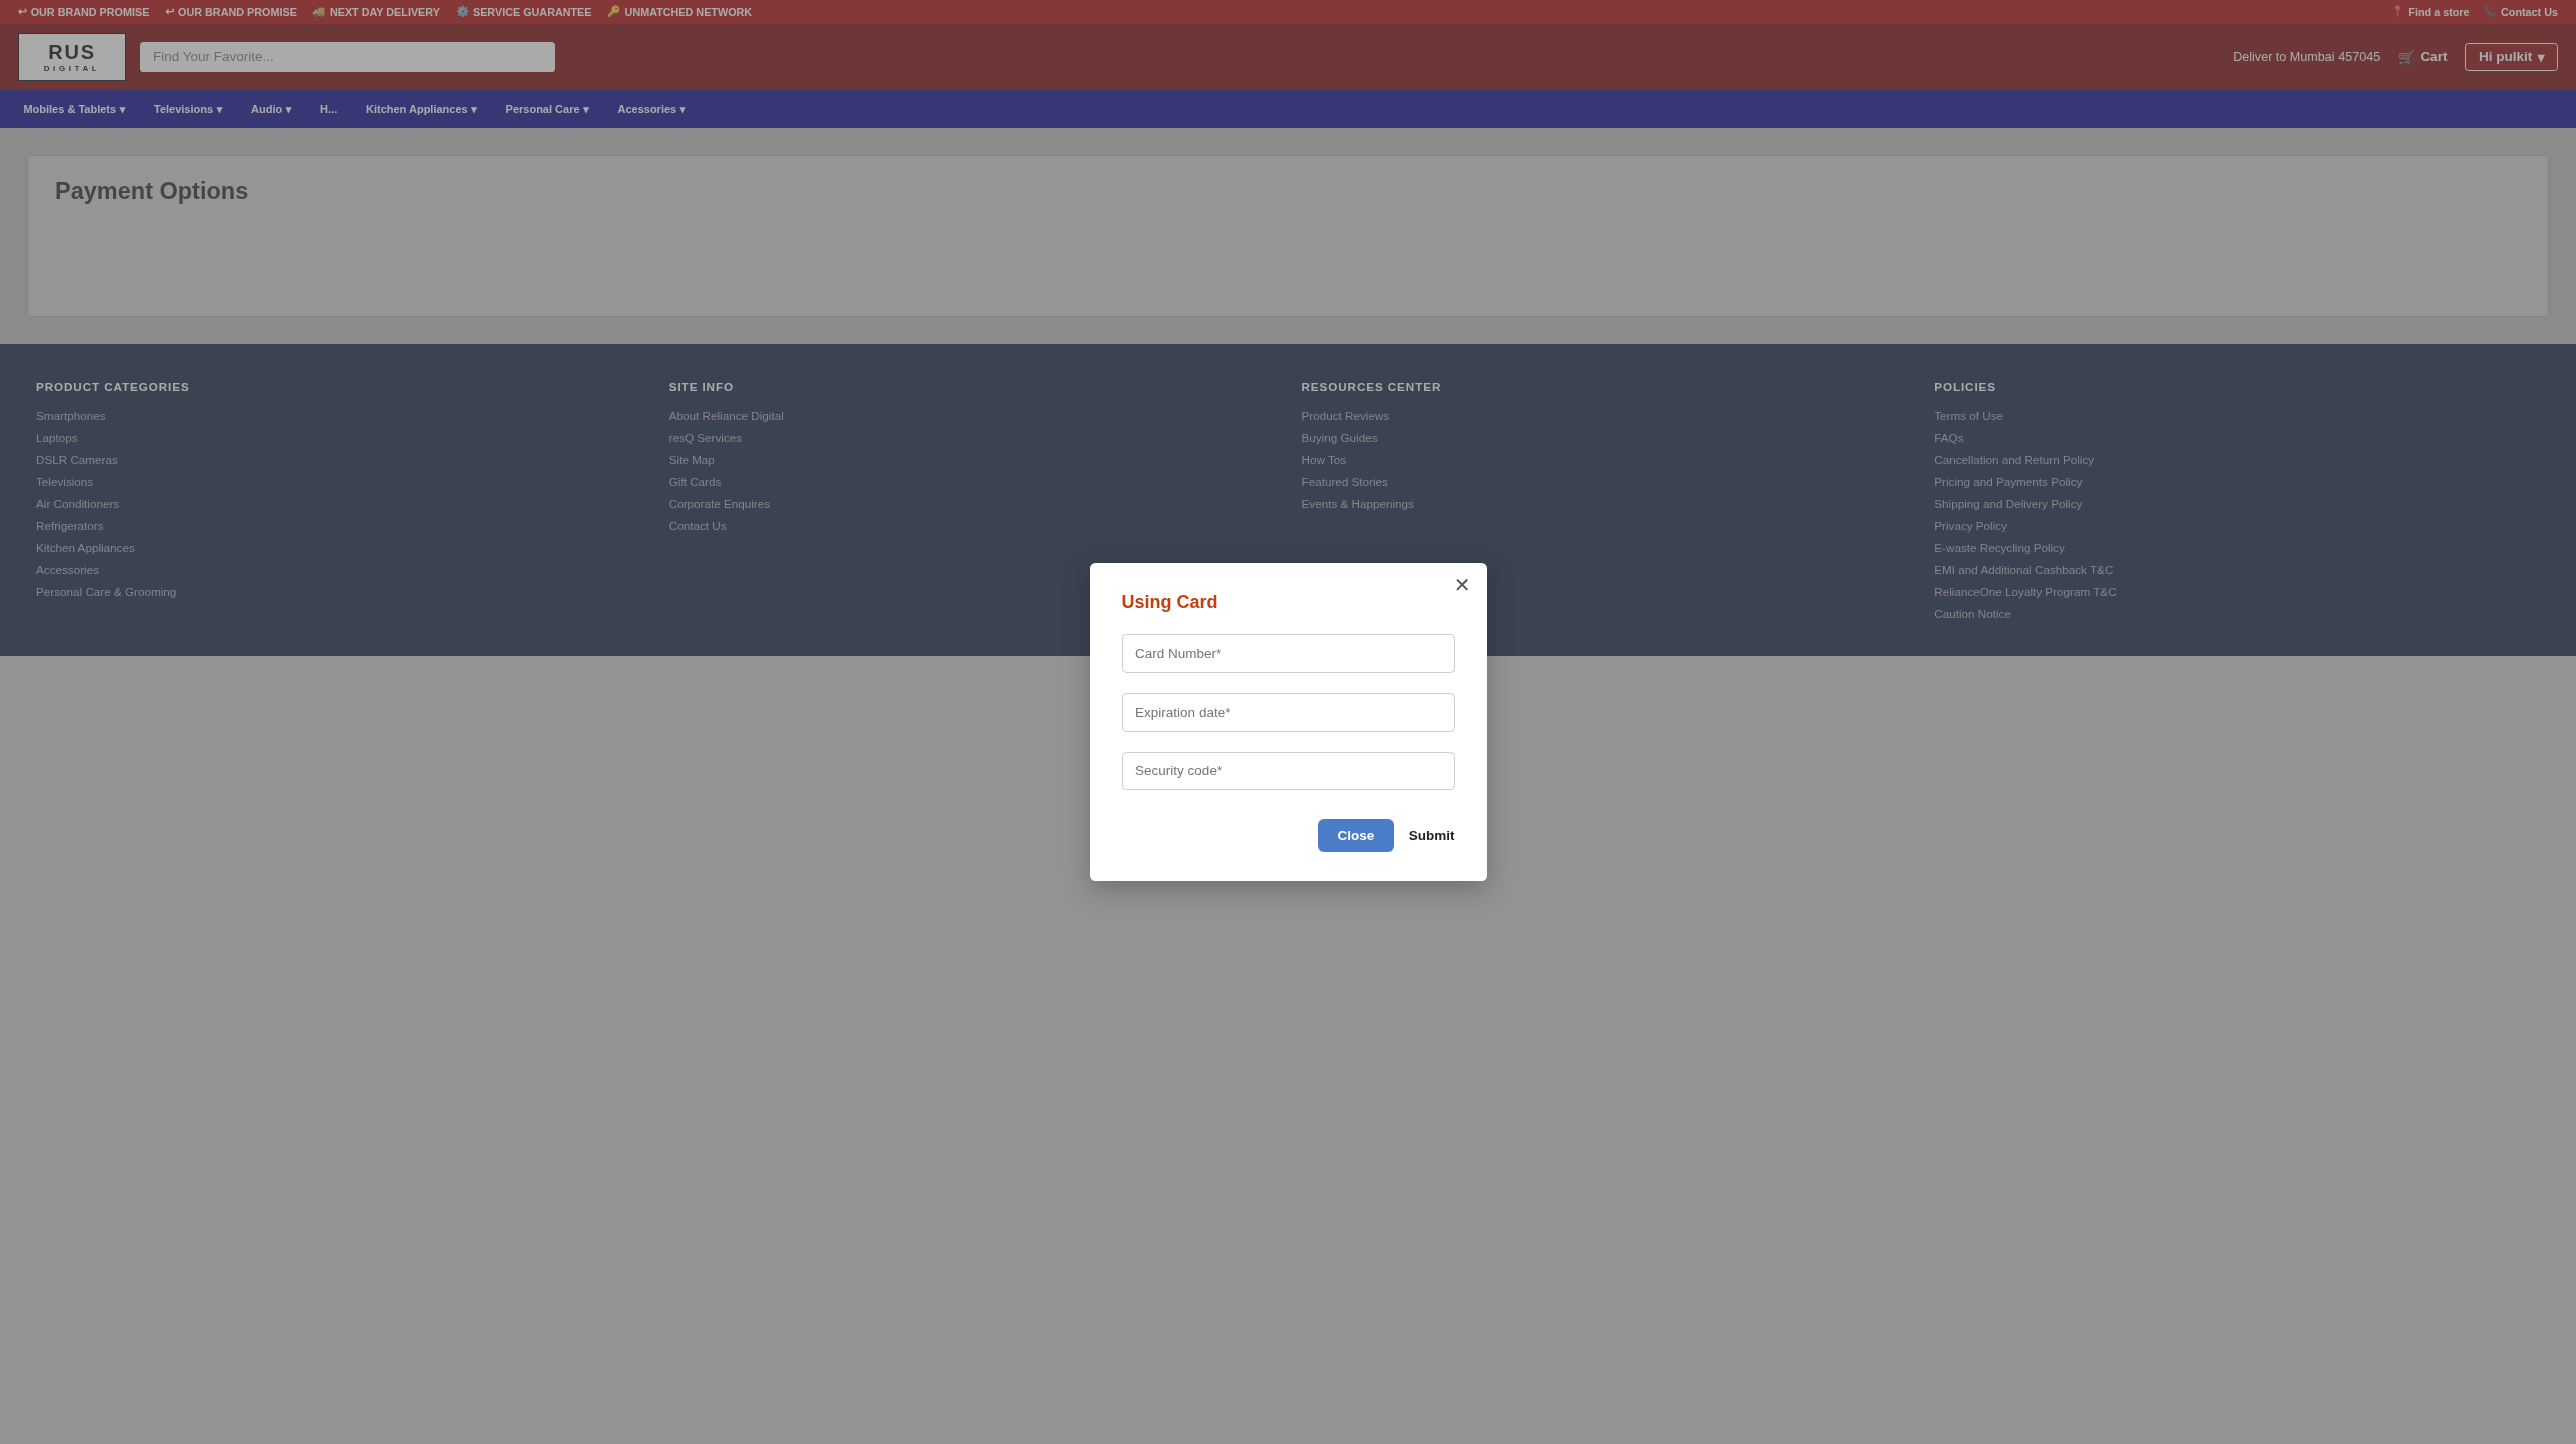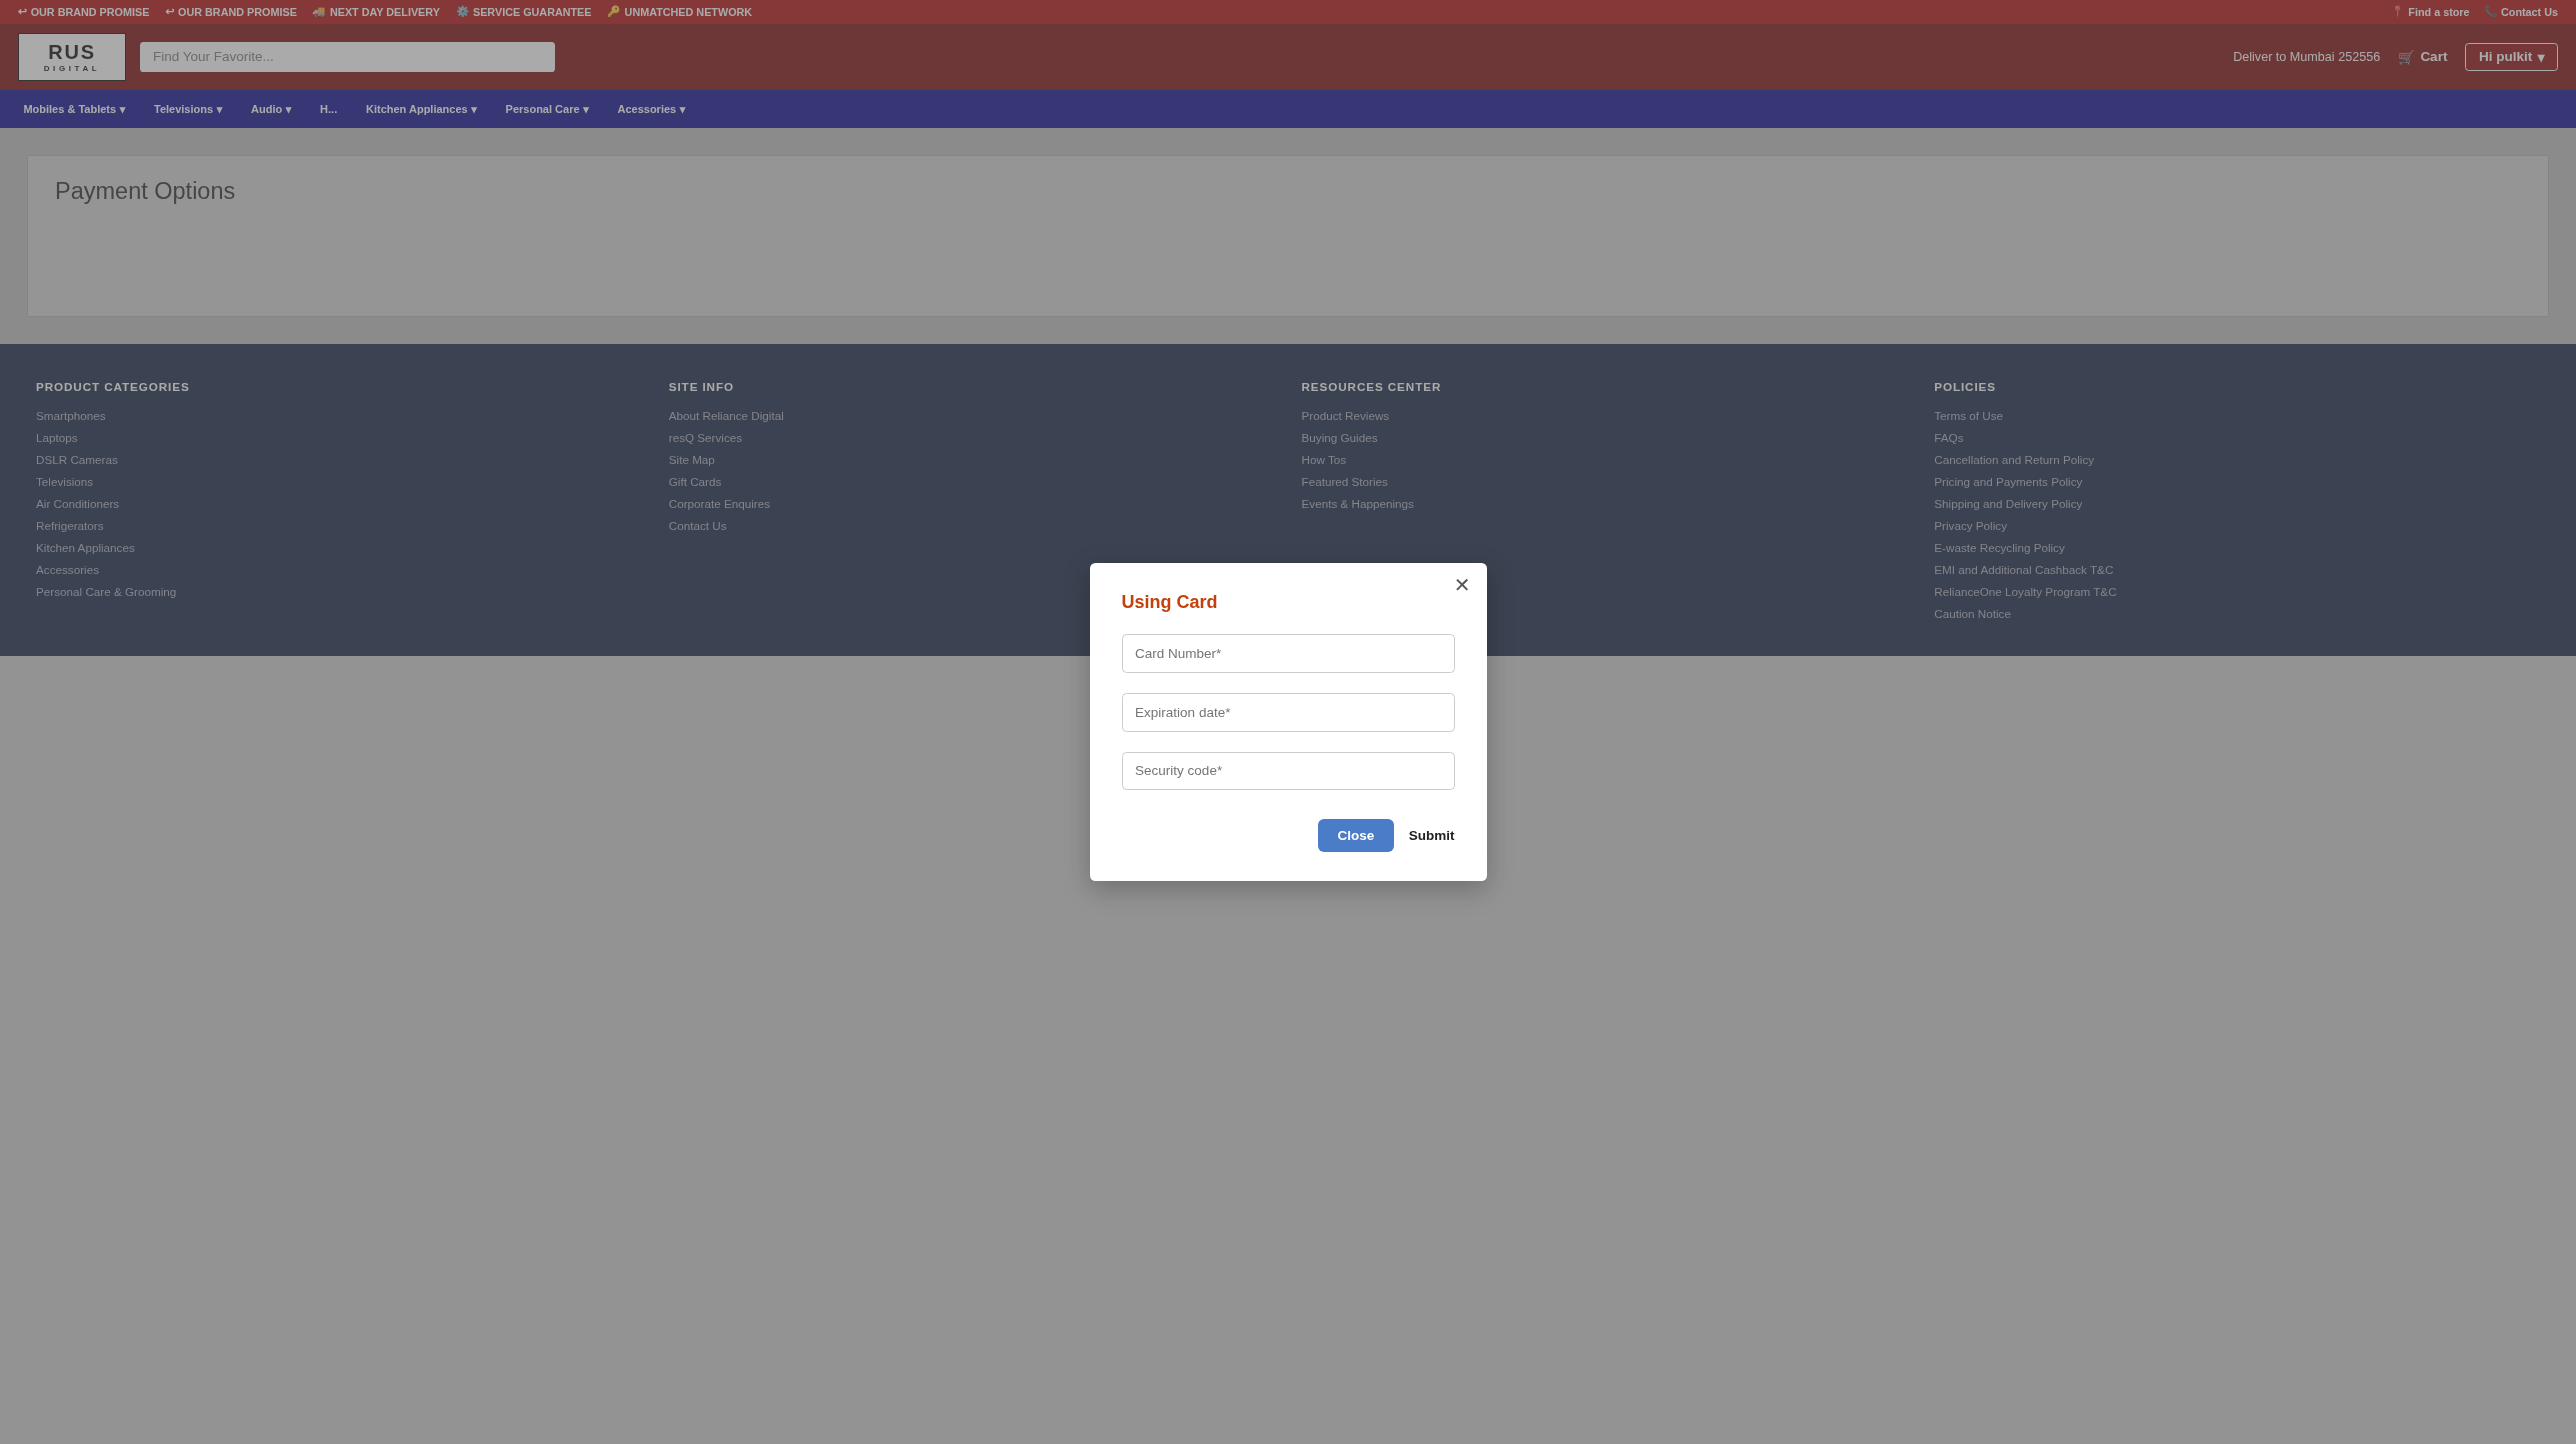--- a/index.html
+++ b/index.html
@@ -101,21 +101,21 @@
       padding: 27px;
     }
     .payment-options-box {
       background: #d0d0d0;
       border: 0.9px solid #aaa;
       padding: 21.6px 27px;
       min-height: 162px;
     }
     .payment-options-title {
       font-size: 23.5px;
-      font-weight: 400;
+      font-weight: 700;
       color: #222;
       margin-bottom: 0;
     }
 
     
     .footer {
       background: #0a1a3a;
       color: #ccc;
       padding: 36px 36px 27px 36px;
       display: grid;
@@ -246,21 +246,21 @@
   </div>
 </div>
 
 <div class="header">
   <div class="logo">
     <span>RUS</span>
     <span class="digital">DIGITAL</span>
   </div>
   <input class="search-bar" type="text" placeholder="Find Your Favorite..." style="">
   <div class="header-right">
-    <span class="deliver-to">Deliver to Mumbai 252556</span>
+    <span class="deliver-to">Deliver to Mumbai 457045</span>
     <span class="cart-btn">
       <span>🛒</span>
       <span>Cart</span>
     </span>
     <div class="hi-user">
       <span>Hi pulkit</span>
       <span>▾</span>
     </div>
   </div>
 </div>

